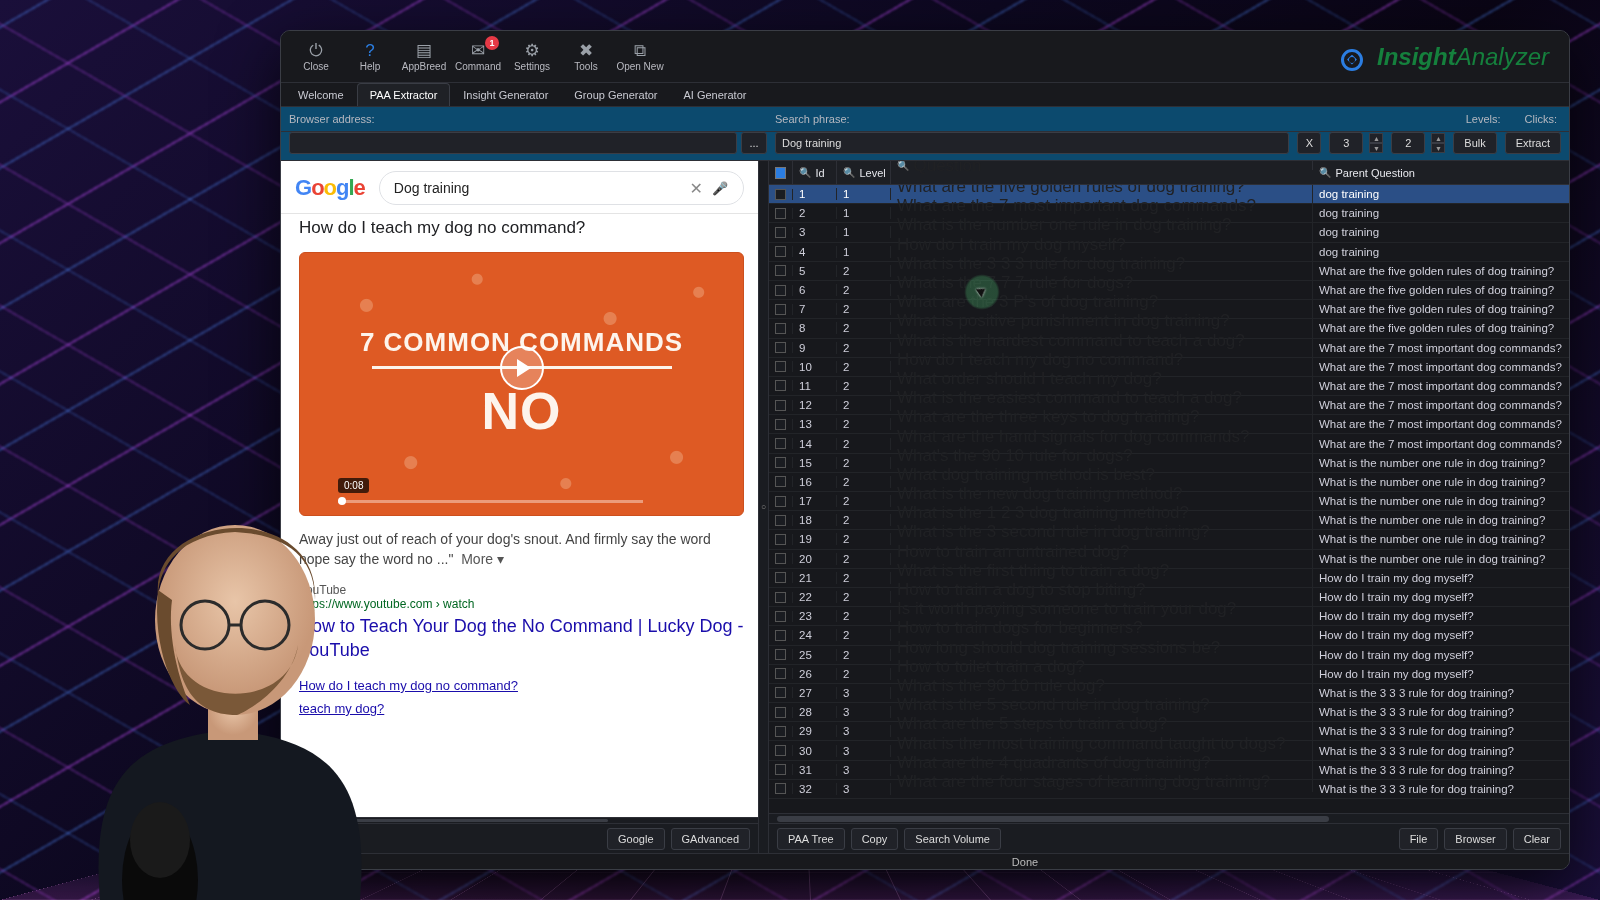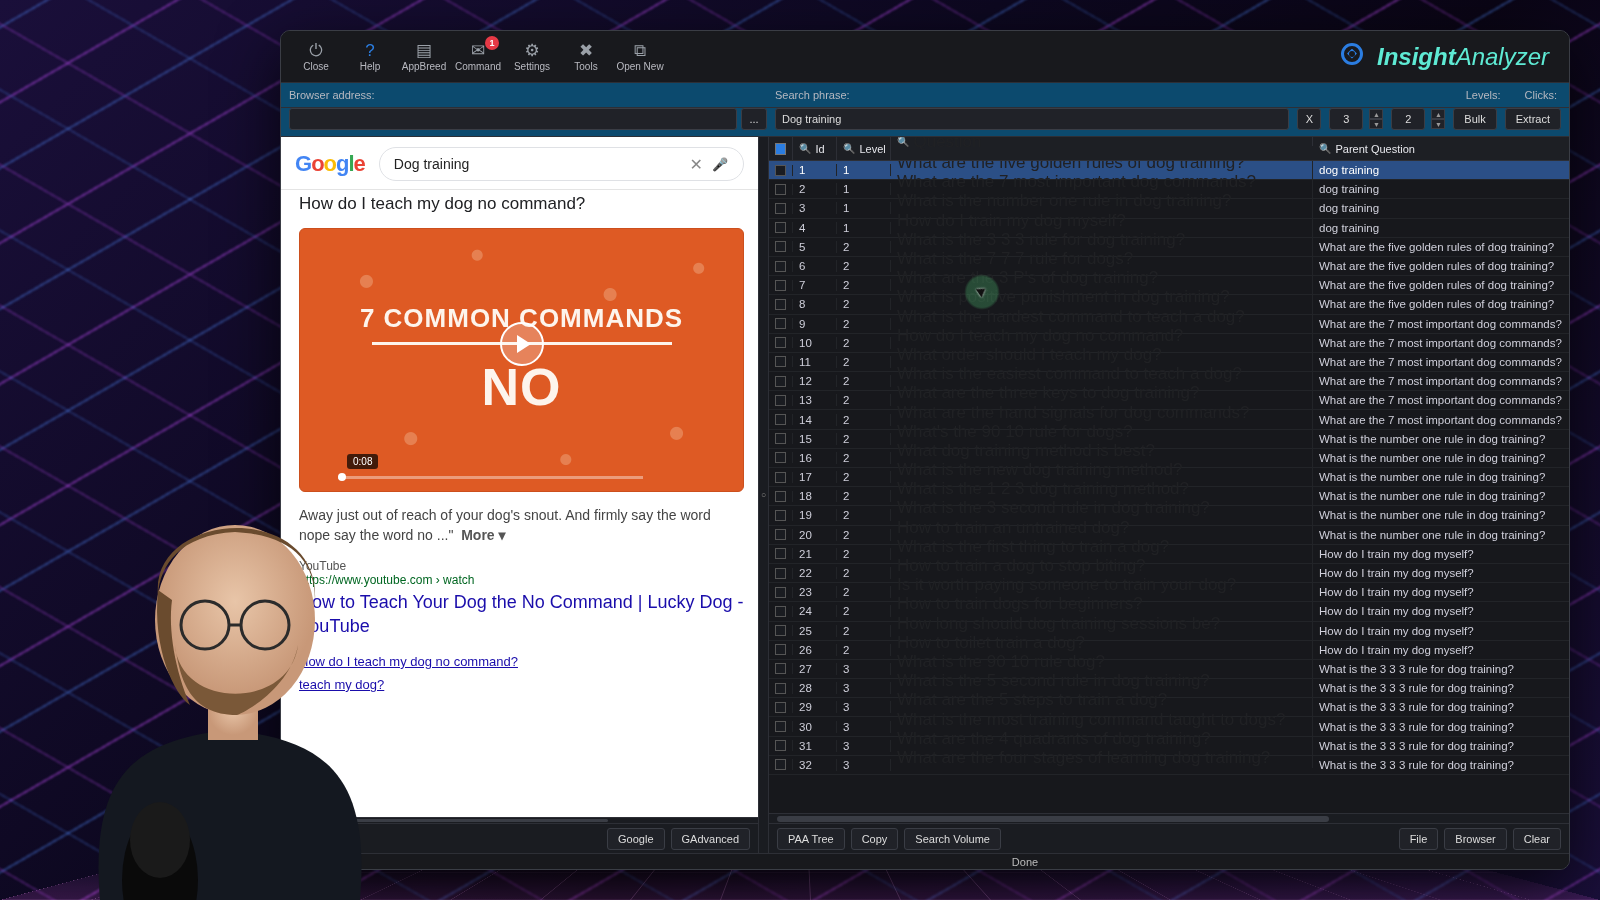--- a/index.html
+++ b/index.html
@@ -34,22 +34,22 @@
   .tbar { height:52px; background:#18191d; border-bottom:1px solid #2d2f36;
     display:flex; align-items:center; padding:0 8px; gap:2px; }
   .tbtn { display:flex; flex-direction:column; align-items:center; justify-content:center;
     width:54px; height:46px; color:#b8b9c0; font-size:10px; cursor:pointer;
     border-radius:4px; position:relative; }
   .tbtn .ic { font-size:17px; line-height:1; margin-bottom:2px; color:#9aa0a8; }
   .tbtn.help .ic { color:#2b7de1; }
   .badge { position:absolute; top:2px; right:6px; background:#e63946; color:#fff;
     font-size:9px; font-weight:700; width:14px; height:14px; border-radius:50%;
     display:flex; align-items:center; justify-content:center; }
-  .brand { margin-left:auto; display:flex; align-items:flex-start; gap:14px;
-    color:#5eead4; font-size:24px; font-weight:700; padding-right:12px; font-style:italic; }
+  .brand { margin-left:auto; display:flex; align-items:flex-end; gap:14px;
+    color:#15803d; font-size:24px; font-weight:700; padding-right:12px; font-style:italic; }
   .brand .thin { font-weight:400; }
   .brand .gear { width:22px;height:22px;border:3px solid #2b7de1;border-radius:50%;
     position:relative; }
   .brand .gear::after{content:"";position:absolute;inset:3px;border:2px solid #2b7de1;border-radius:50%;
     clip-path:polygon(50% 0,100% 50%,50% 100%,0 50%);}
 
   
   .tabs { height:24px; background:#18191d; border-bottom:1px solid #2d2f36;
     display:flex; align-items:stretch; padding-left:4px; font-size:11px; }
   .tab { padding:0 12px; display:flex; align-items:center; color:#c9cad2;
@@ -112,28 +112,28 @@
     align-items:center; justify-content:center; color:#fdf4ec; font-family:Georgia,serif;
     font-weight:700; letter-spacing:1px; text-align:center; }
   .vidtxt .l1 { font-size:26px; }
   .vidtxt .hr { width:300px; height:3px; background:#fdf4ec; margin:8px 0 12px 0; }
   .vidtxt .l2 { font-size:52px; }
   .play { position:absolute; left:50%; top:44%; transform:translate(-50%,-50%);
     width:44px; height:44px; background:rgba(255,255,255,.25); border:2px solid #fff;
     border-radius:50%; display:flex; align-items:center; justify-content:center; cursor:pointer;}
   .play::after{content:"";border-left:14px solid #fff;border-top:9px solid transparent;
     border-bottom:9px solid transparent;margin-left:4px;}
-  .vtime { position:absolute; left:47px; bottom:22px; background:rgba(0,0,0,.7);
+  .vtime { position:absolute; left:38px; bottom:22px; background:rgba(0,0,0,.7);
     color:#fff; font-size:10px; padding:2px 6px; border-radius:3px; }
   .vbar { position:absolute; left:38px; right:100px; bottom:12px; height:3px;
     background:rgba(255,255,255,.4); }
   .vbar::after{content:"";position:absolute;left:0;width:8px;height:8px;background:#fff;
     border-radius:50%;top:-3px;}
   .snip { color:#444; font-size:14px; line-height:1.4; margin:14px 0; }
-  .more { color:#555;font-weight:bold; }
+  .more { color:#555; }
   .srcline { font-size:12px; color:#555; margin-top:12px; }
   .srcurl { color:#006621; font-size:12px; }
   .reslink { color:#1a0dab; font-size:18px; margin:4px 0 16px 0; display:block;
     text-decoration:none; line-height:1.3;}
   .rel { color:#1a0dab; font-size:13px; margin:8px 0; display:block; }
   .leftfoot { height:30px; border-top:1px solid #2d2f36; background:#1a1c21; color:#ddd;
     display:flex; align-items:center; justify-content:flex-end; gap:6px; padding:0 8px;
     font-size:11px; } 
   .leftscrollbar { height:6px; background:#1a1c21; border-top:1px solid #2d2f36;
     display:flex; }
@@ -226,20 +226,27 @@
           <span class="ic">⧉</span>
           <span>Open New</span>
         </div>
       </div>
     <div class="brand">
       <span class="gear"></span>
       <span><span>Insight</span><span class="thin">Analyzer</span></span>
     </div>
   </div>
 
+  <div class="tabs" id="tabs">
+      <div class="tab">Welcome</div>
+      <div class="tab sel">PAA Extractor</div>
+      <div class="tab">Insight Generator</div>
+      <div class="tab">Group Generator</div>
+      <div class="tab">AI Generator</div>
+    </div>
 
   <div class="row2">
     <div style="display:flex;align-items:center;gap:6px;width:478px;">
       <span class="lbl">Browser address:</span>
     </div>
     <span class="lbl">Search phrase:</span>
     <div class="level-ctrls">
       <span class="lbl">Levels:</span>
       <span class="lbl" style="margin-left:14px">Clicks:</span>
     </div>

